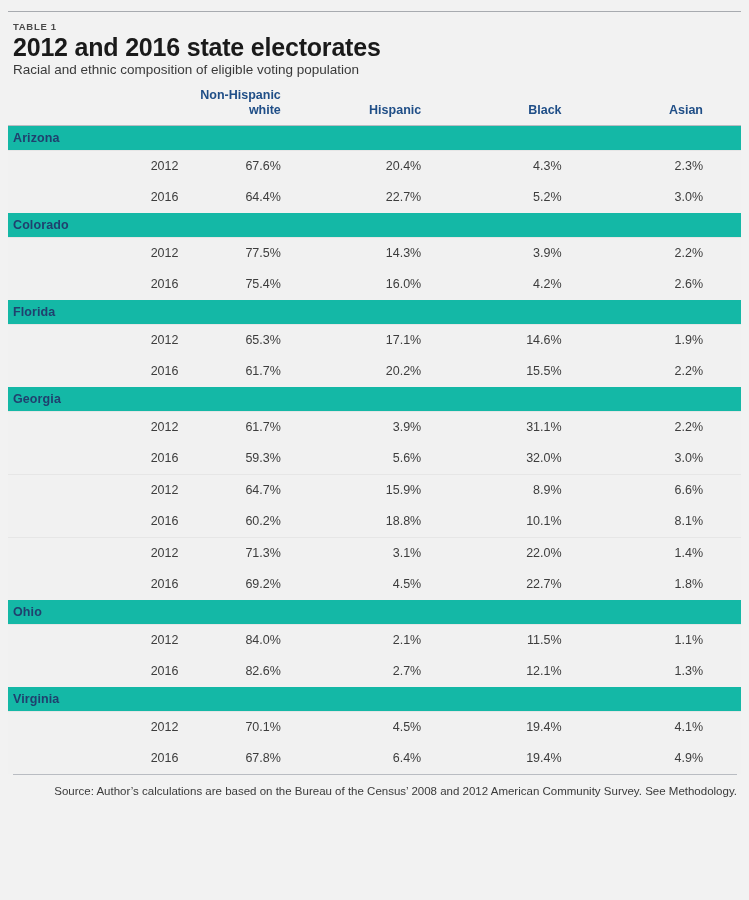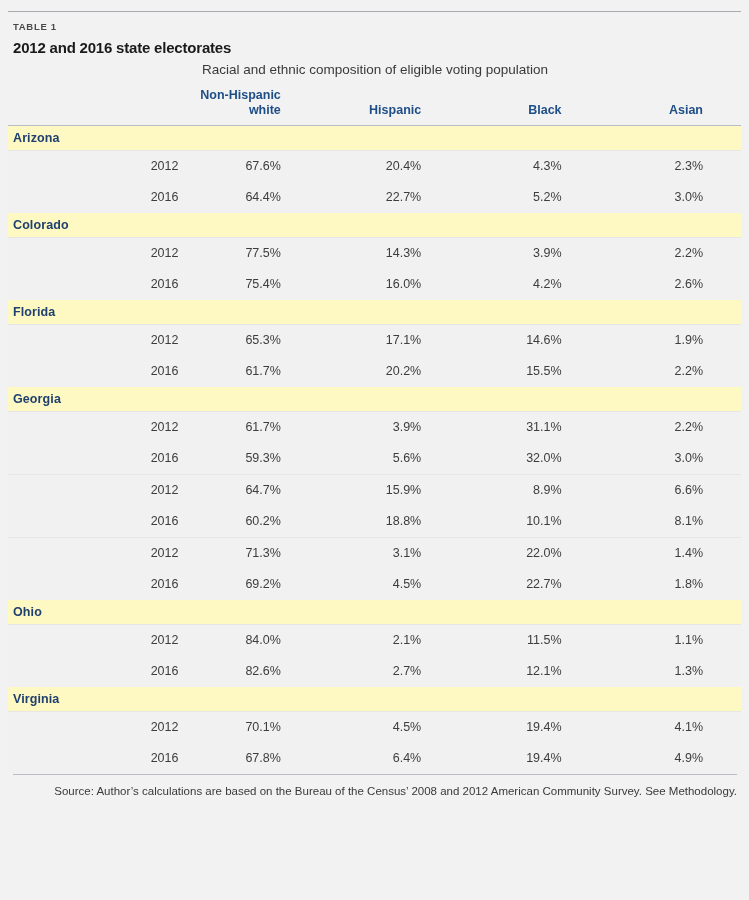--- a/index.html
+++ b/index.html
@@ -37,33 +37,32 @@
   }
   .table-kicker {
     font-size: 9.5px;
     font-weight: bold;
     letter-spacing: 0.7px;
     color: #4a4a4a;
     line-height: 12px;
     margin-bottom: 3px;
   }
   .table-title {
-    font-size: 15px;
+    font-size: 25px;
     font-weight: bold;
     color: #1a1a1a;
     line-height: 23px;
     letter-spacing: -0.2px;
     margin-bottom: 2px;
   }
   .table-subtitle {
     font-size: 13.5px;
     font-weight: normal;
     color: #3a3a3a;
     line-height: 18px;
-    text-align: center;
   }
 
   
   .data-table {
     width: 733px;
     border-collapse: collapse;
     table-layout: fixed;
     margin-top: 9px;
   }
 
@@ -84,21 +83,21 @@
   }
   .data-table thead th.th-blank {
     border-bottom: 1px solid #b9bcc2;
   }
   .data-table thead th.pad-r {
     padding-right: 38px;
   }
 
   
   tr.state-row td {
-    background: #fef9c3;
+    background: #14b8a6;
     font-size: 12.5px;
     font-weight: bold;
     color: #20406e;
     height: 24px;
     padding: 0 0 0 5px;
     line-height: 24px;
     letter-spacing: 0.1px;
     margin-top: 21px;
   }
 

